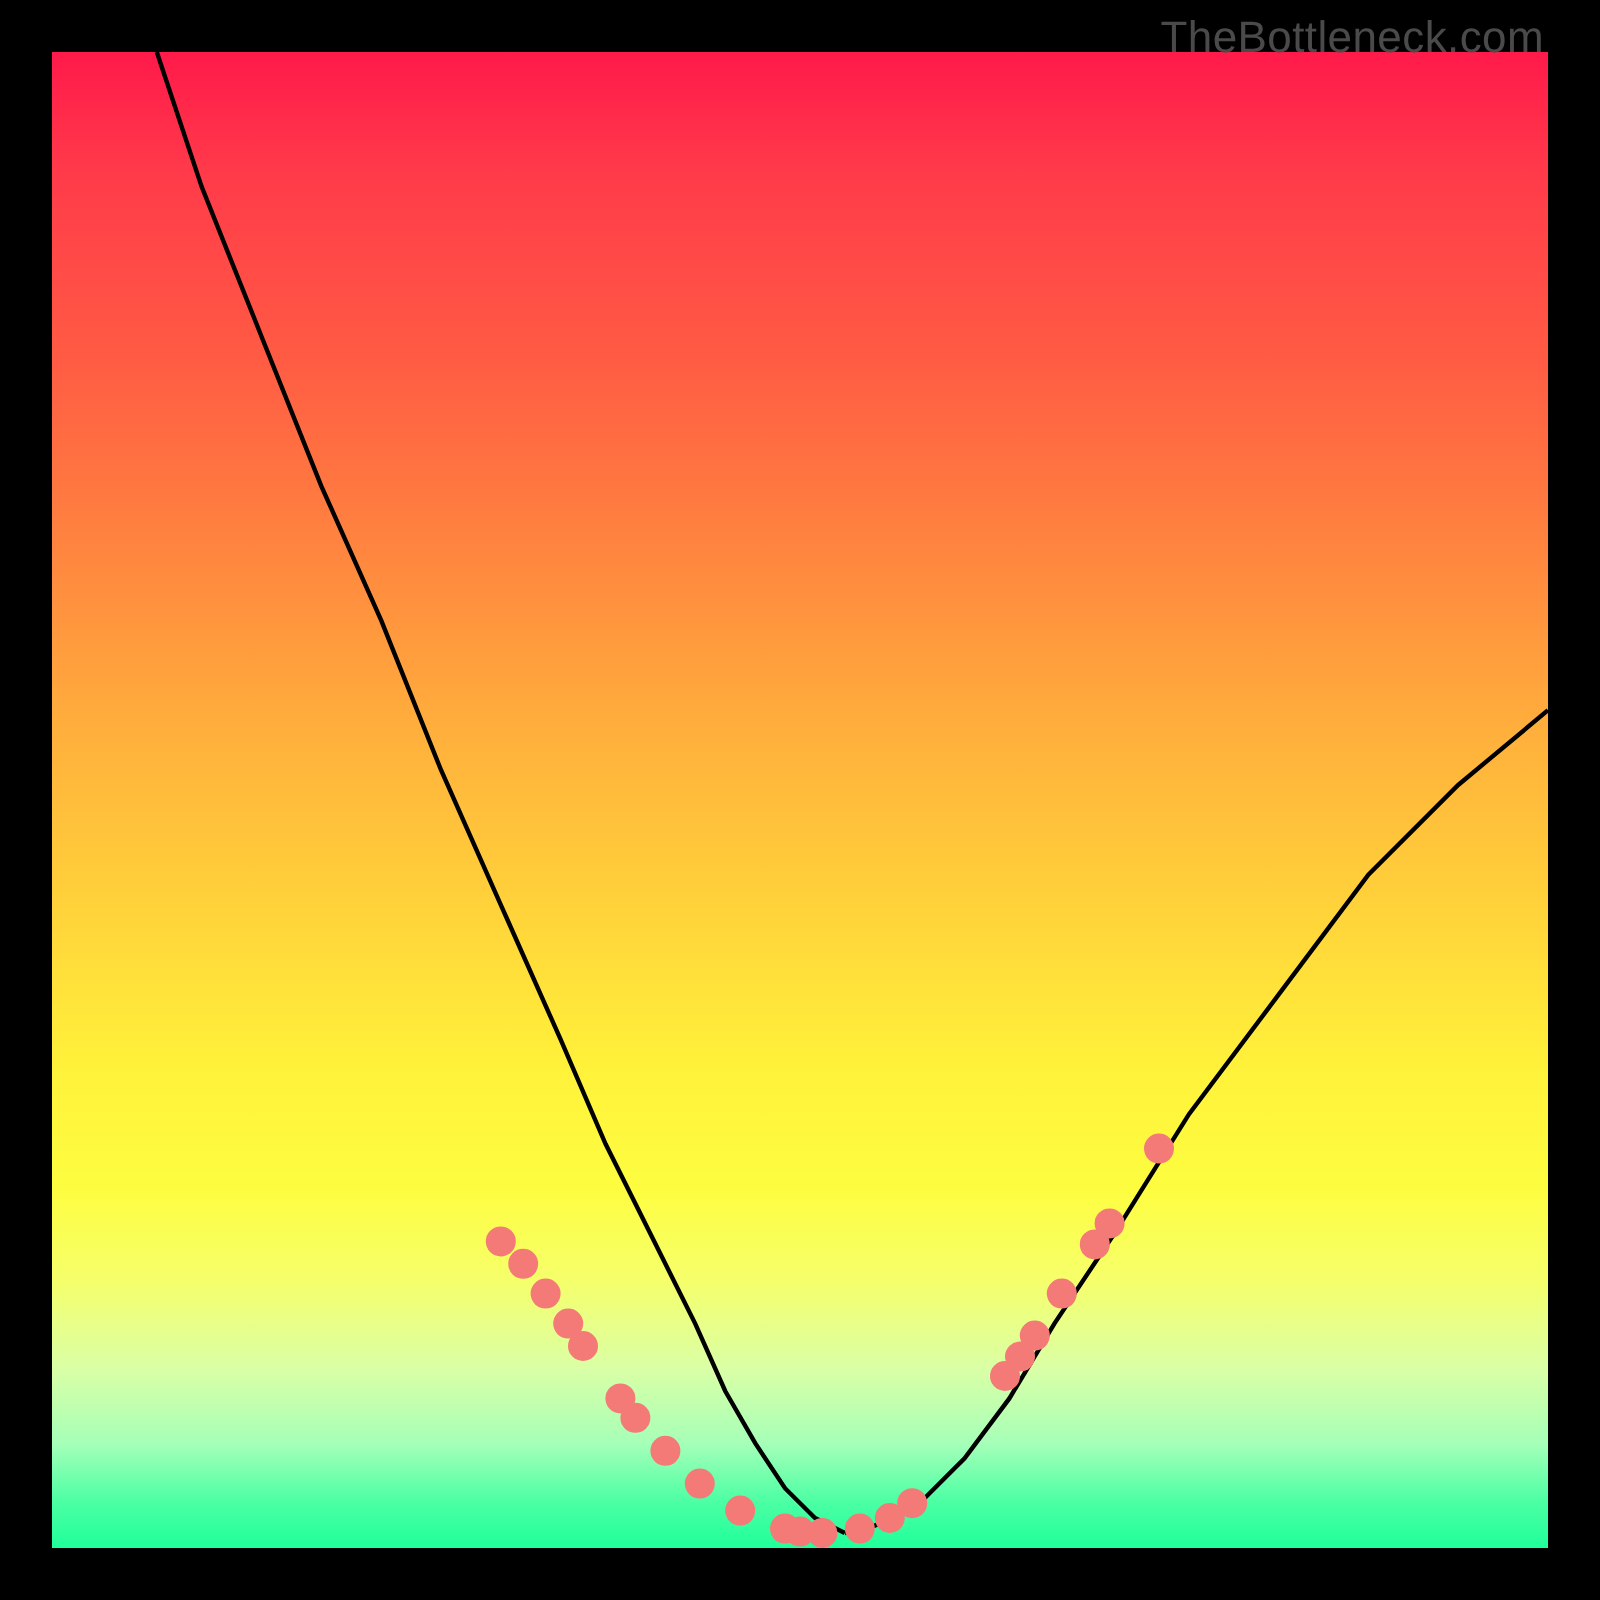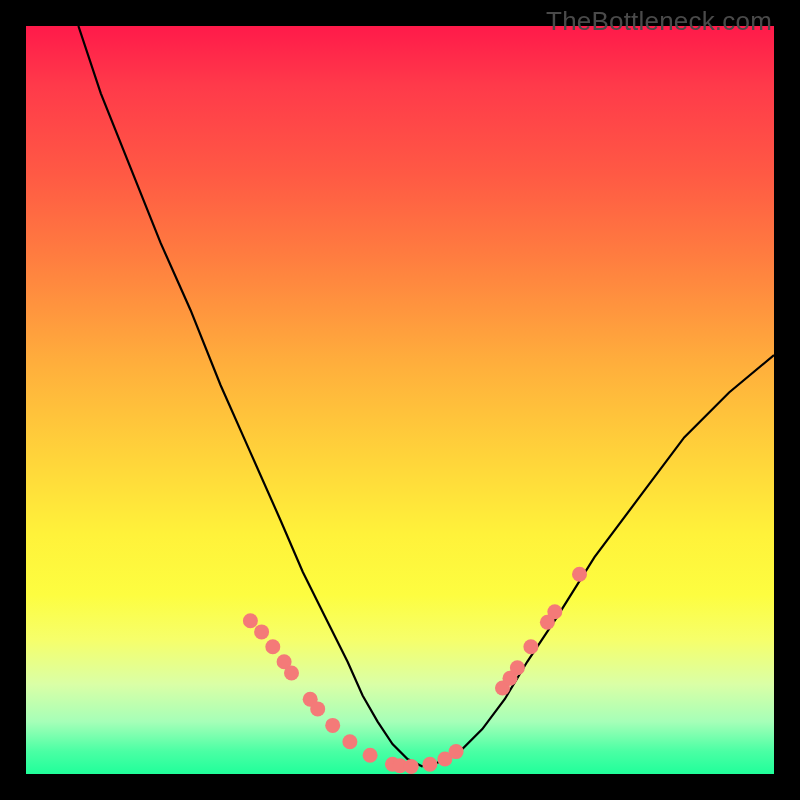--- a/index.html
+++ b/index.html
@@ -42,21 +42,21 @@
       #4affa4 97%,
       #20ff9a 100%
     );
     z-index: 1;
   }
   .credit {
     position: absolute;
     top: 6px;
     right: 28px;
     color: #4a4a4a;
-    font-size: 26px;
+    font-size: 22px;
     font-family: Arial, sans-serif;
     font-weight: 400;
     z-index: 10;
     letter-spacing: 0.2px;
   }
   svg.curves {
     position: absolute;
     top: 26px;
     left: 26px;
     width: 748px;

